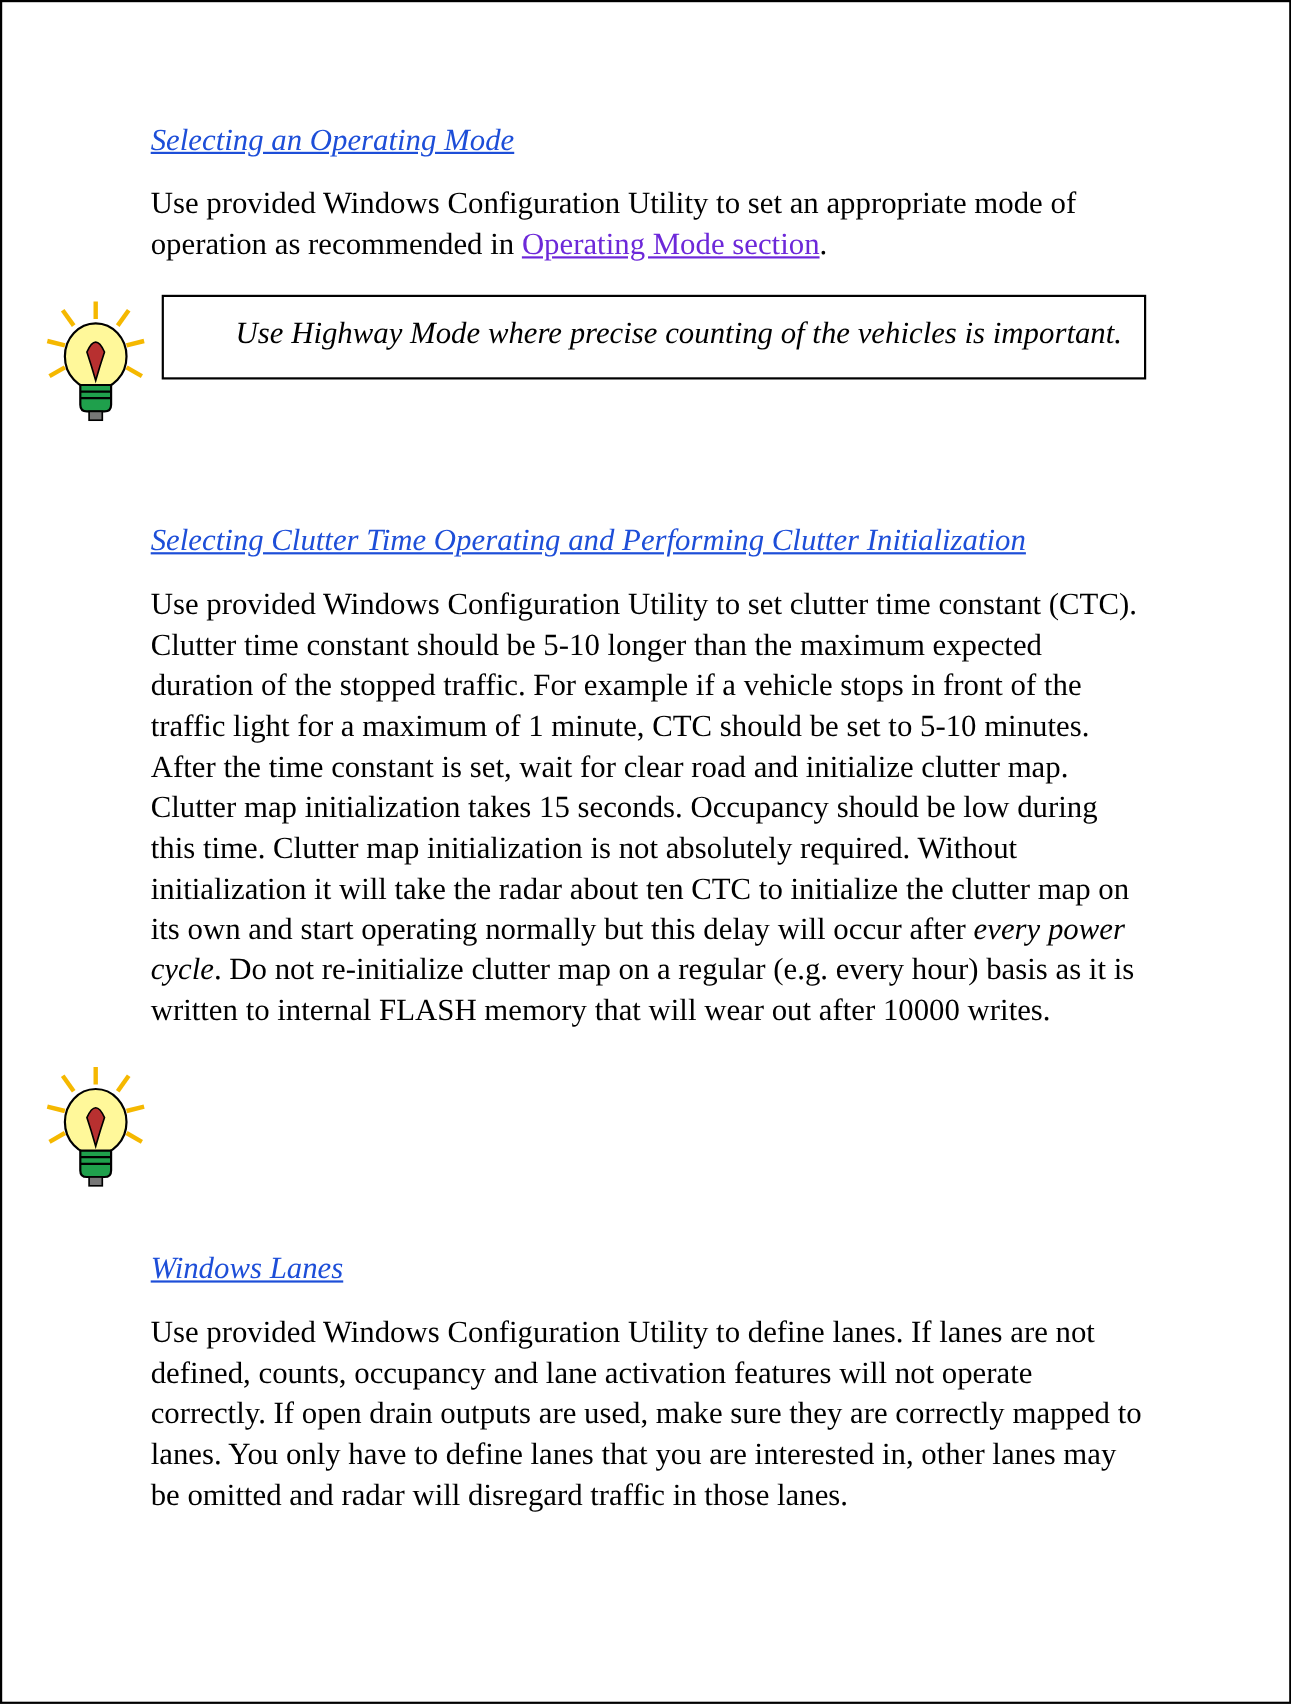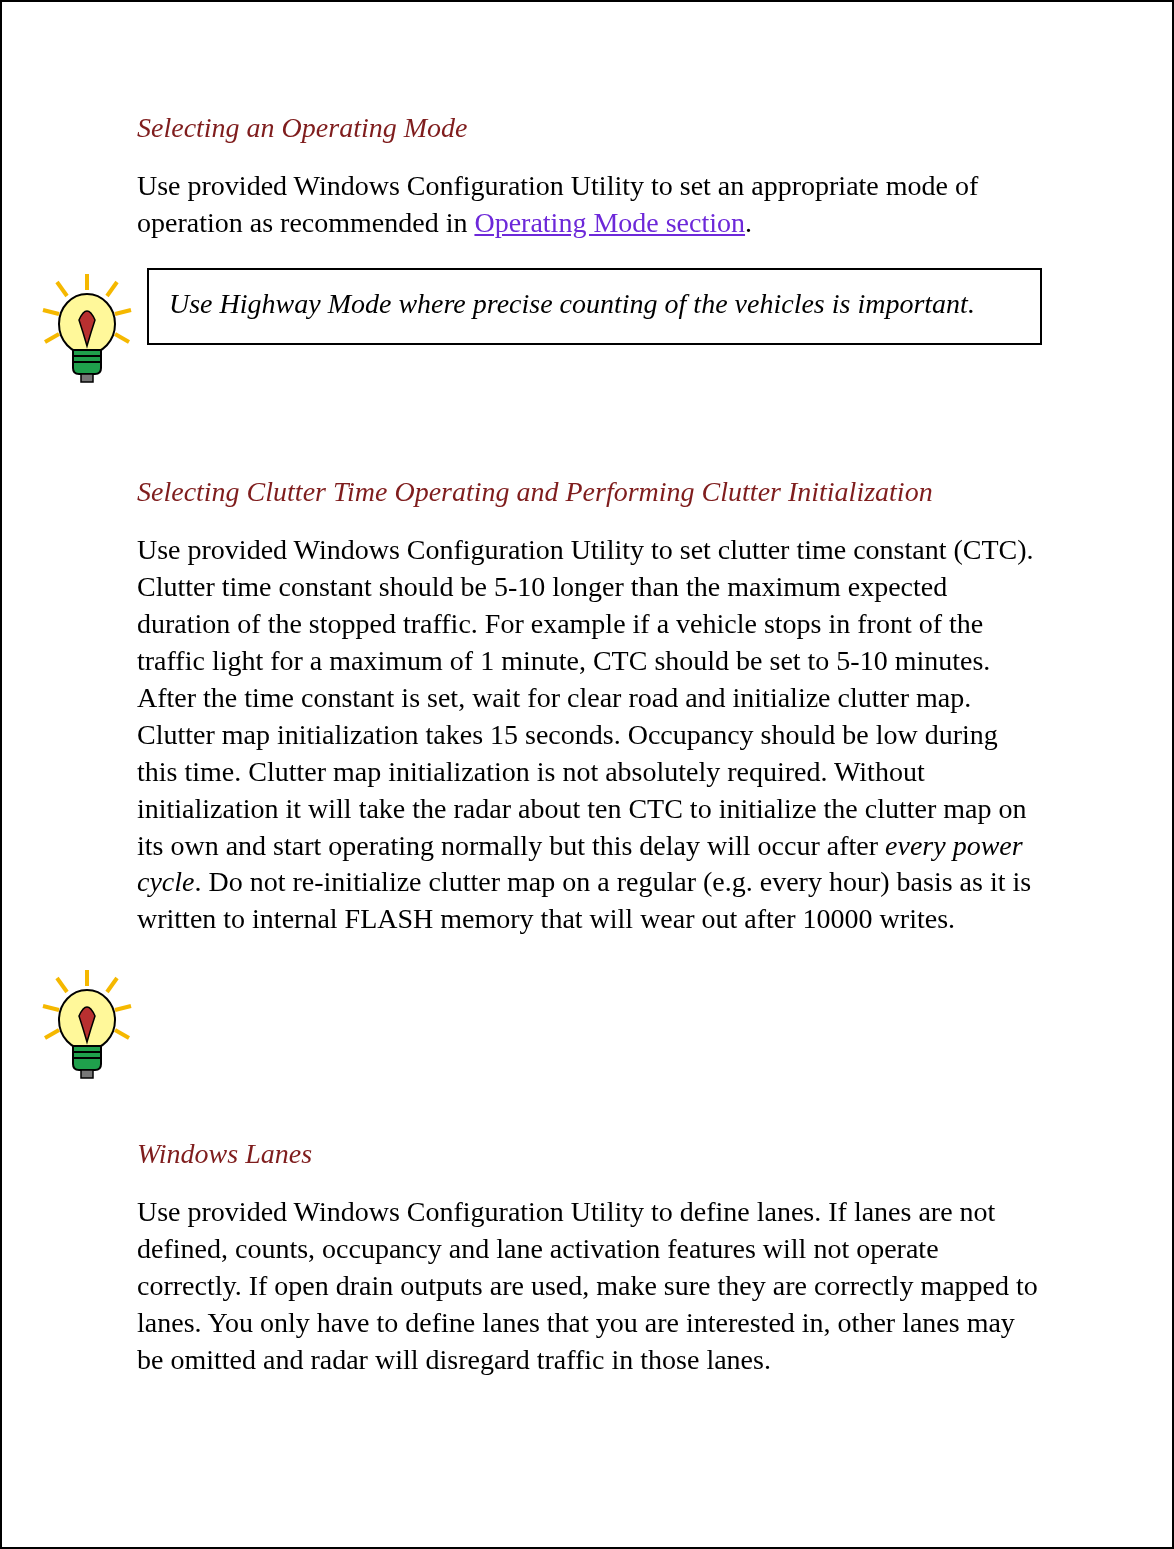--- a/index.html
+++ b/index.html
@@ -6,40 +6,42 @@
   html, body { width: 1174px; height: 1549px; background: #fff; font-family: "Times New Roman", Times, serif; }
   .page {
     width: 1174px;
     height: 1549px;
     border: 2px solid #000;
     position: relative;
     padding: 110px 130px 60px 135px;
   }
   .heading {
     font-style: italic;
+    text-decoration: underline;
     font-size: 28px;
     margin-bottom: 24px;
-    color: #7f1d1d;
+    color: #1d4ed8;
   }
   .para {
     font-size: 28px;
     line-height: 1.32;
     color: #000;
     margin-bottom: 26px;
   }
   .link {
     color: #6d28d9;
     text-decoration: underline;
     cursor: pointer;
   }
   .callout-row {
     display: flex;
     align-items: flex-start;
     margin-bottom: 40px;
     margin-left: -110px;
+    text-align: right;
   }
   .callout-row .bulb-wrap {
     flex: 0 0 120px;
     display: flex;
     justify-content: center;
     align-items: flex-start;
     padding-top: 4px;
   }
   .callout-box {
     border: 2px solid #000;

